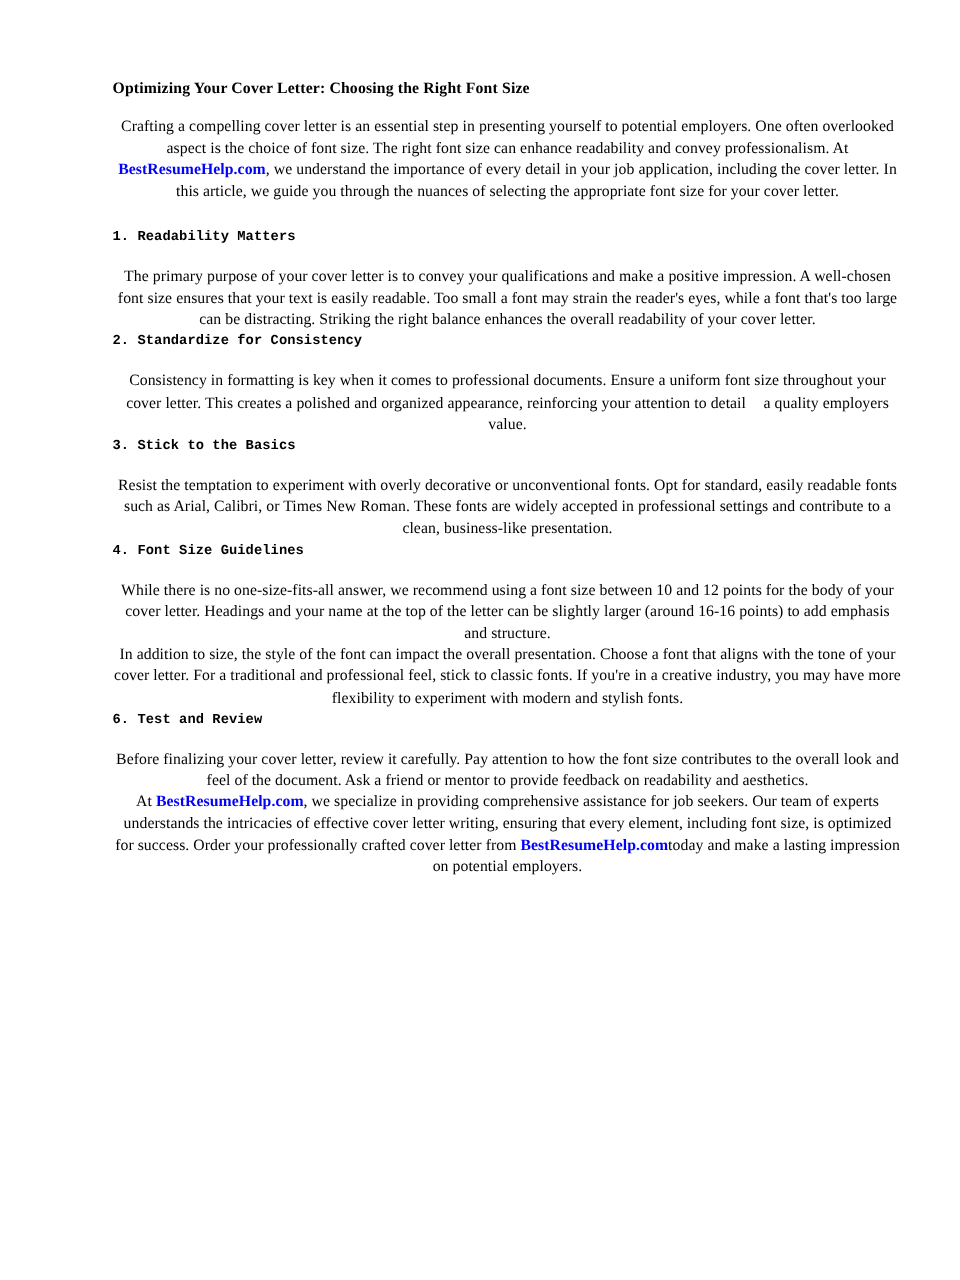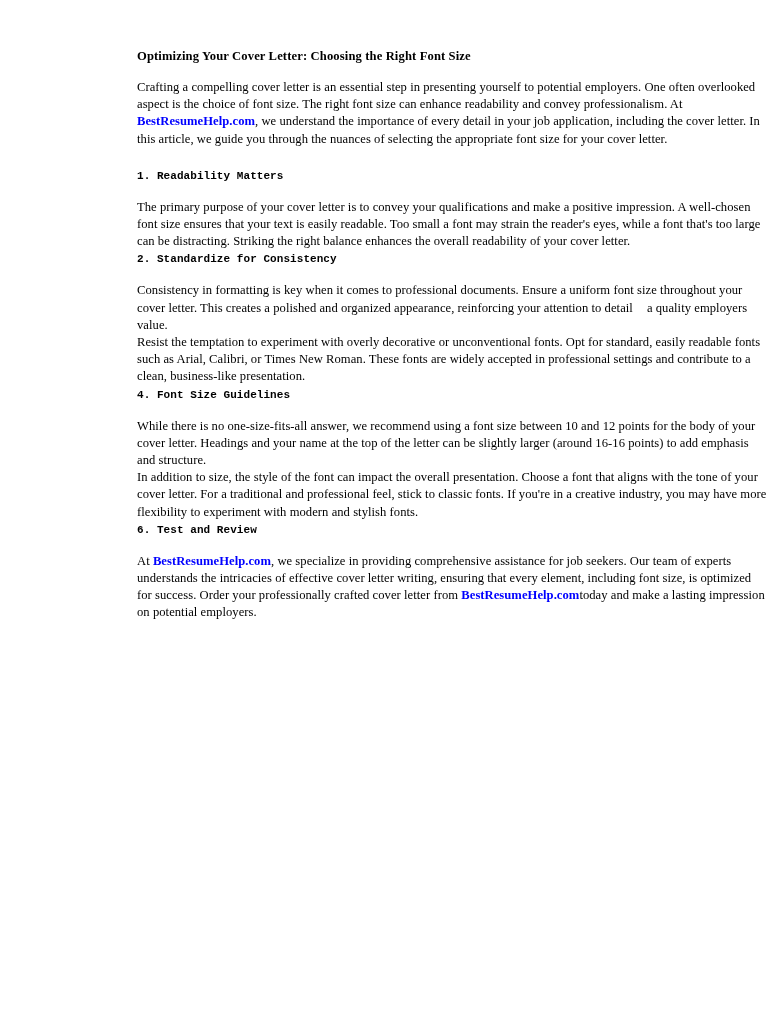--- a/index.html
+++ b/index.html
@@ -18,44 +18,43 @@
   .page {
     position: relative;
     width: 768px;
     height: 1024px;
     background: #ffffff;
     overflow: hidden;
   }
   .content {
     position: absolute;
     left: 90px;
-    top: 48px;
+    top: 62px;
     width: 632px;
-    margin-left: 47px;
   }
   .doc-title {
     font-size: 12.6px;
     font-weight: bold;
     line-height: 16px;
     margin: 0 0 15px 0;
     letter-spacing: 0.01em;
   }
   .section-heading {
     font-size: 11px;
     font-weight: bold;
     line-height: 19px;
     margin: 0 0 13px 0;
     letter-spacing: 0.005em;
     font-family: Liberation Mono, monospace;
   }
   .body-text {
     font-size: 12.6px;
     line-height: 17.2px;
     margin: 0 0 19px 0;
-    text-align: left;
+    text-align: center;
     letter-spacing: 0.004em;
   }
   .body-text:last-child {
     margin-bottom: 0;
   }
   .brand-link {
     color: #0000ff;
     font-weight: bold;
     text-decoration: none;
   }
@@ -86,34 +85,36 @@
       <h2 class="section-heading">1. Readability Matters</h2>
       <p class="body-text">The primary purpose of your cover letter is to convey your qualifications and make a positive impression. A well-chosen font size ensures that your text is easily readable. Too small a font may strain the reader's eyes, while a font that's too large can be distracting. Striking the right balance enhances the overall readability of your cover letter.</p>
     </div>
 
     <div class="sec-block">
       <h2 class="section-heading">2. Standardize for Consistency</h2>
       <p class="body-text"><span>Consistency in formatting is key when it comes to professional documents. Ensure a uniform font size throughout your cover letter. This creates a polished and organized appearance, reinforcing your attention to detail</span><span class="gap-dash"></span><span>a quality employers value.</span></p>
     </div>
 
     <div class="sec-block">
+      <h2 class="section-heading">3. Stick to the Basics</h2>
       <p class="body-text">Resist the temptation to experiment with overly decorative or unconventional fonts. Opt for standard, easily readable fonts such as Arial, Calibri, or Times New Roman. These fonts are widely accepted in professional settings and contribute to a clean, business-like presentation.</p>
     </div>
 
     <div class="sec-block">
       <h2 class="section-heading">4. Font Size Guidelines</h2>
       <p class="body-text">While there is no one-size-fits-all answer, we recommend using a font size between 10 and 12 points for the body of your cover letter. Headings and your name at the top of the letter can be slightly larger (around 16-16 points) to add emphasis and structure.</p>
     </div>
 
     <div class="sec-block">
       <p class="body-text">In addition to size, the style of the font can impact the overall presentation. Choose a font that aligns with the tone of your cover letter. For a traditional and professional feel, stick to classic fonts. If you're in a creative industry, you may have more flexibility to experiment with modern and stylish fonts.</p>
     </div>
 
     <div class="sec-block">
       <h2 class="section-heading">6. Test and Review</h2>
+      <p class="body-text">Before finalizing your cover letter, review it carefully. Pay attention to how the font size contributes to the overall look and feel of the document. Ask a friend or mentor to provide feedback on readability and aesthetics.</p>
     </div>
 
     <div class="sec-block">
       <p class="body-text"><span>At </span><a href="#" class="brand-link">BestResumeHelp.com</a><span>, we specialize in providing comprehensive assistance for job seekers. Our team of experts understands the intricacies of effective cover letter writing, ensuring that every element, including font size, is optimized for success. Order your professionally crafted cover letter from </span><a href="#" class="brand-link">BestResumeHelp.com</a><span>today and make a lasting impression on potential employers.</span></p>
     </div>
 
   </div>
 </div>
 
 </body></html>

